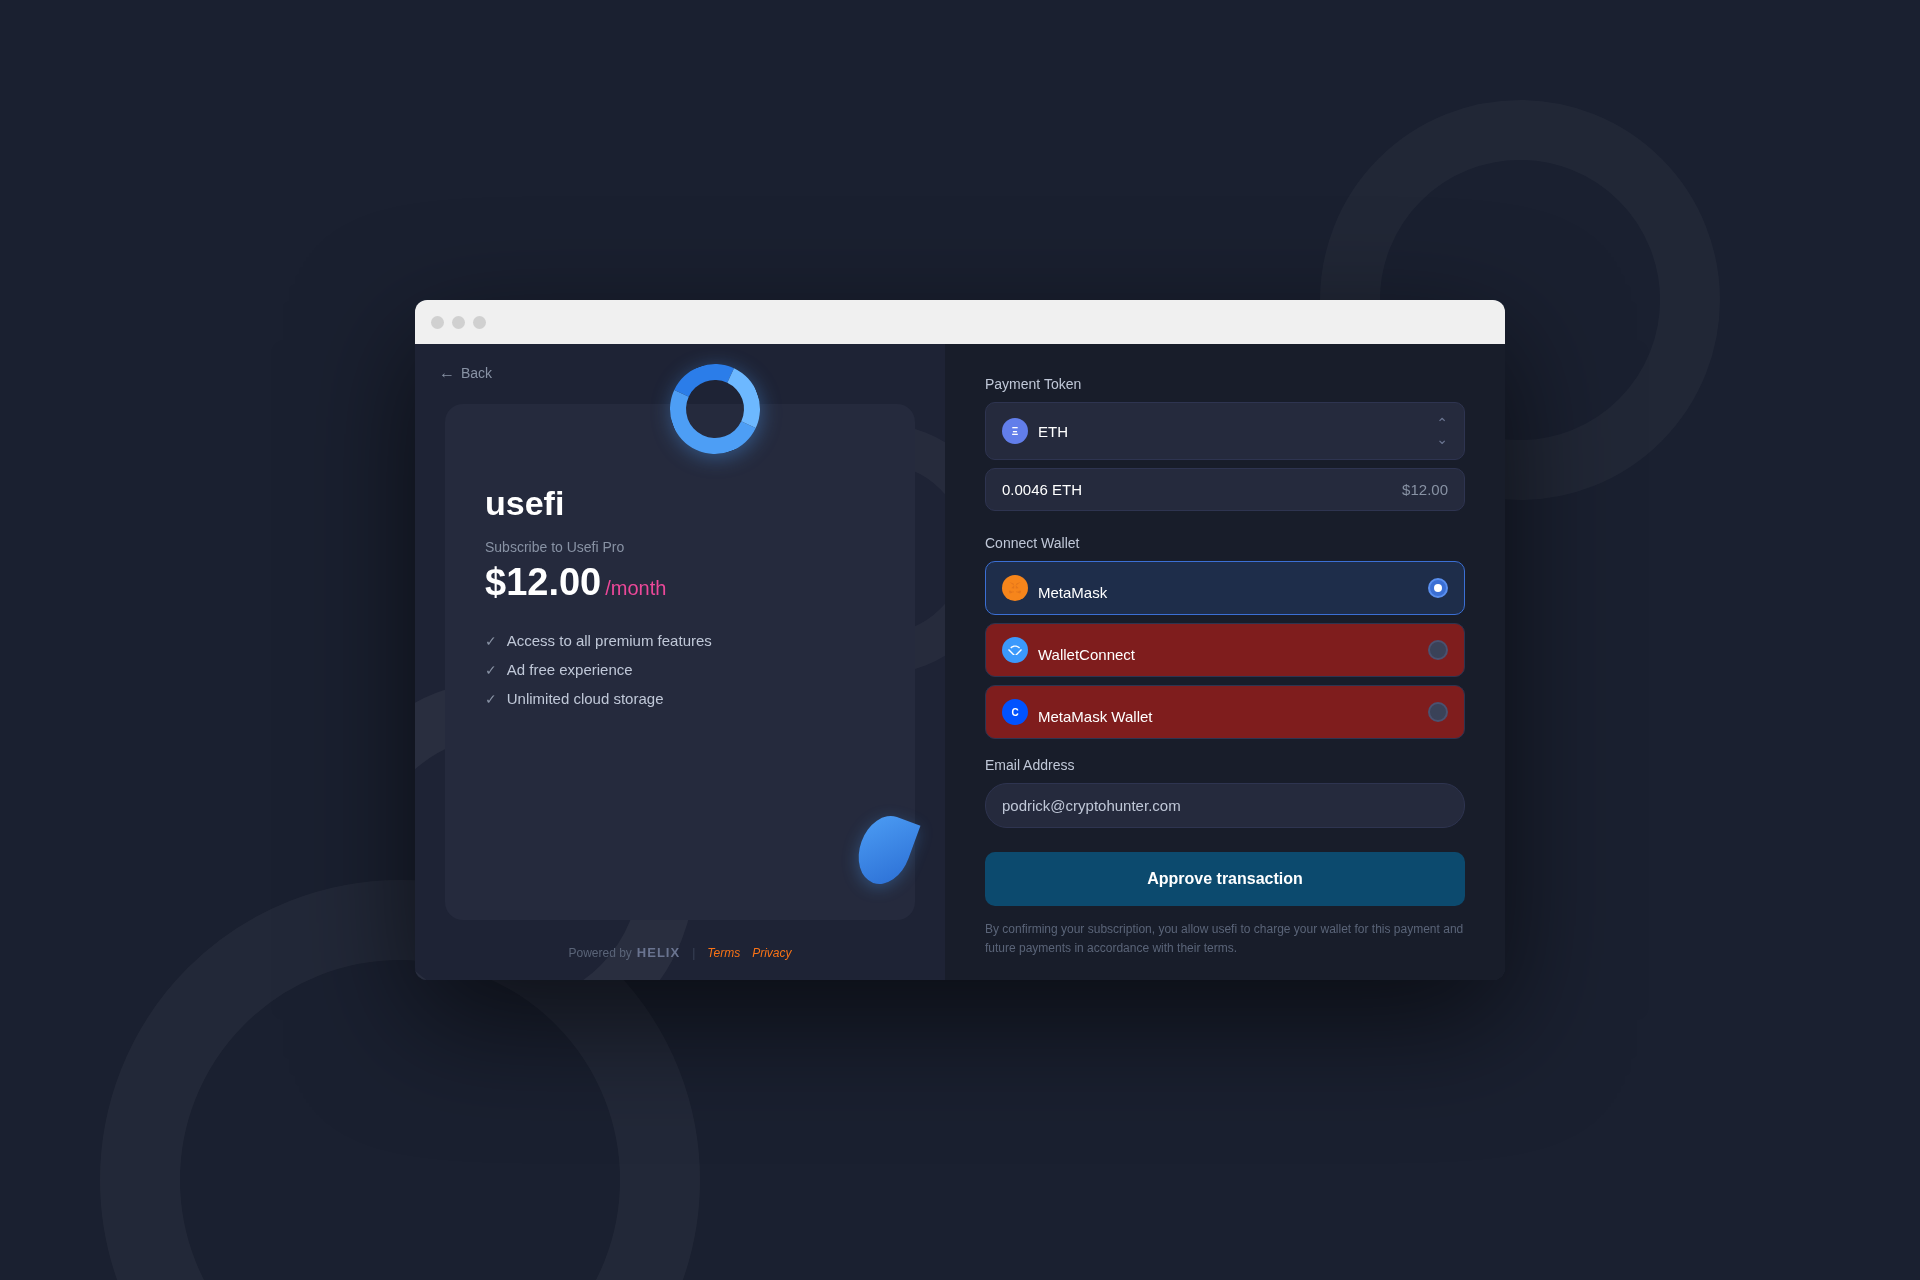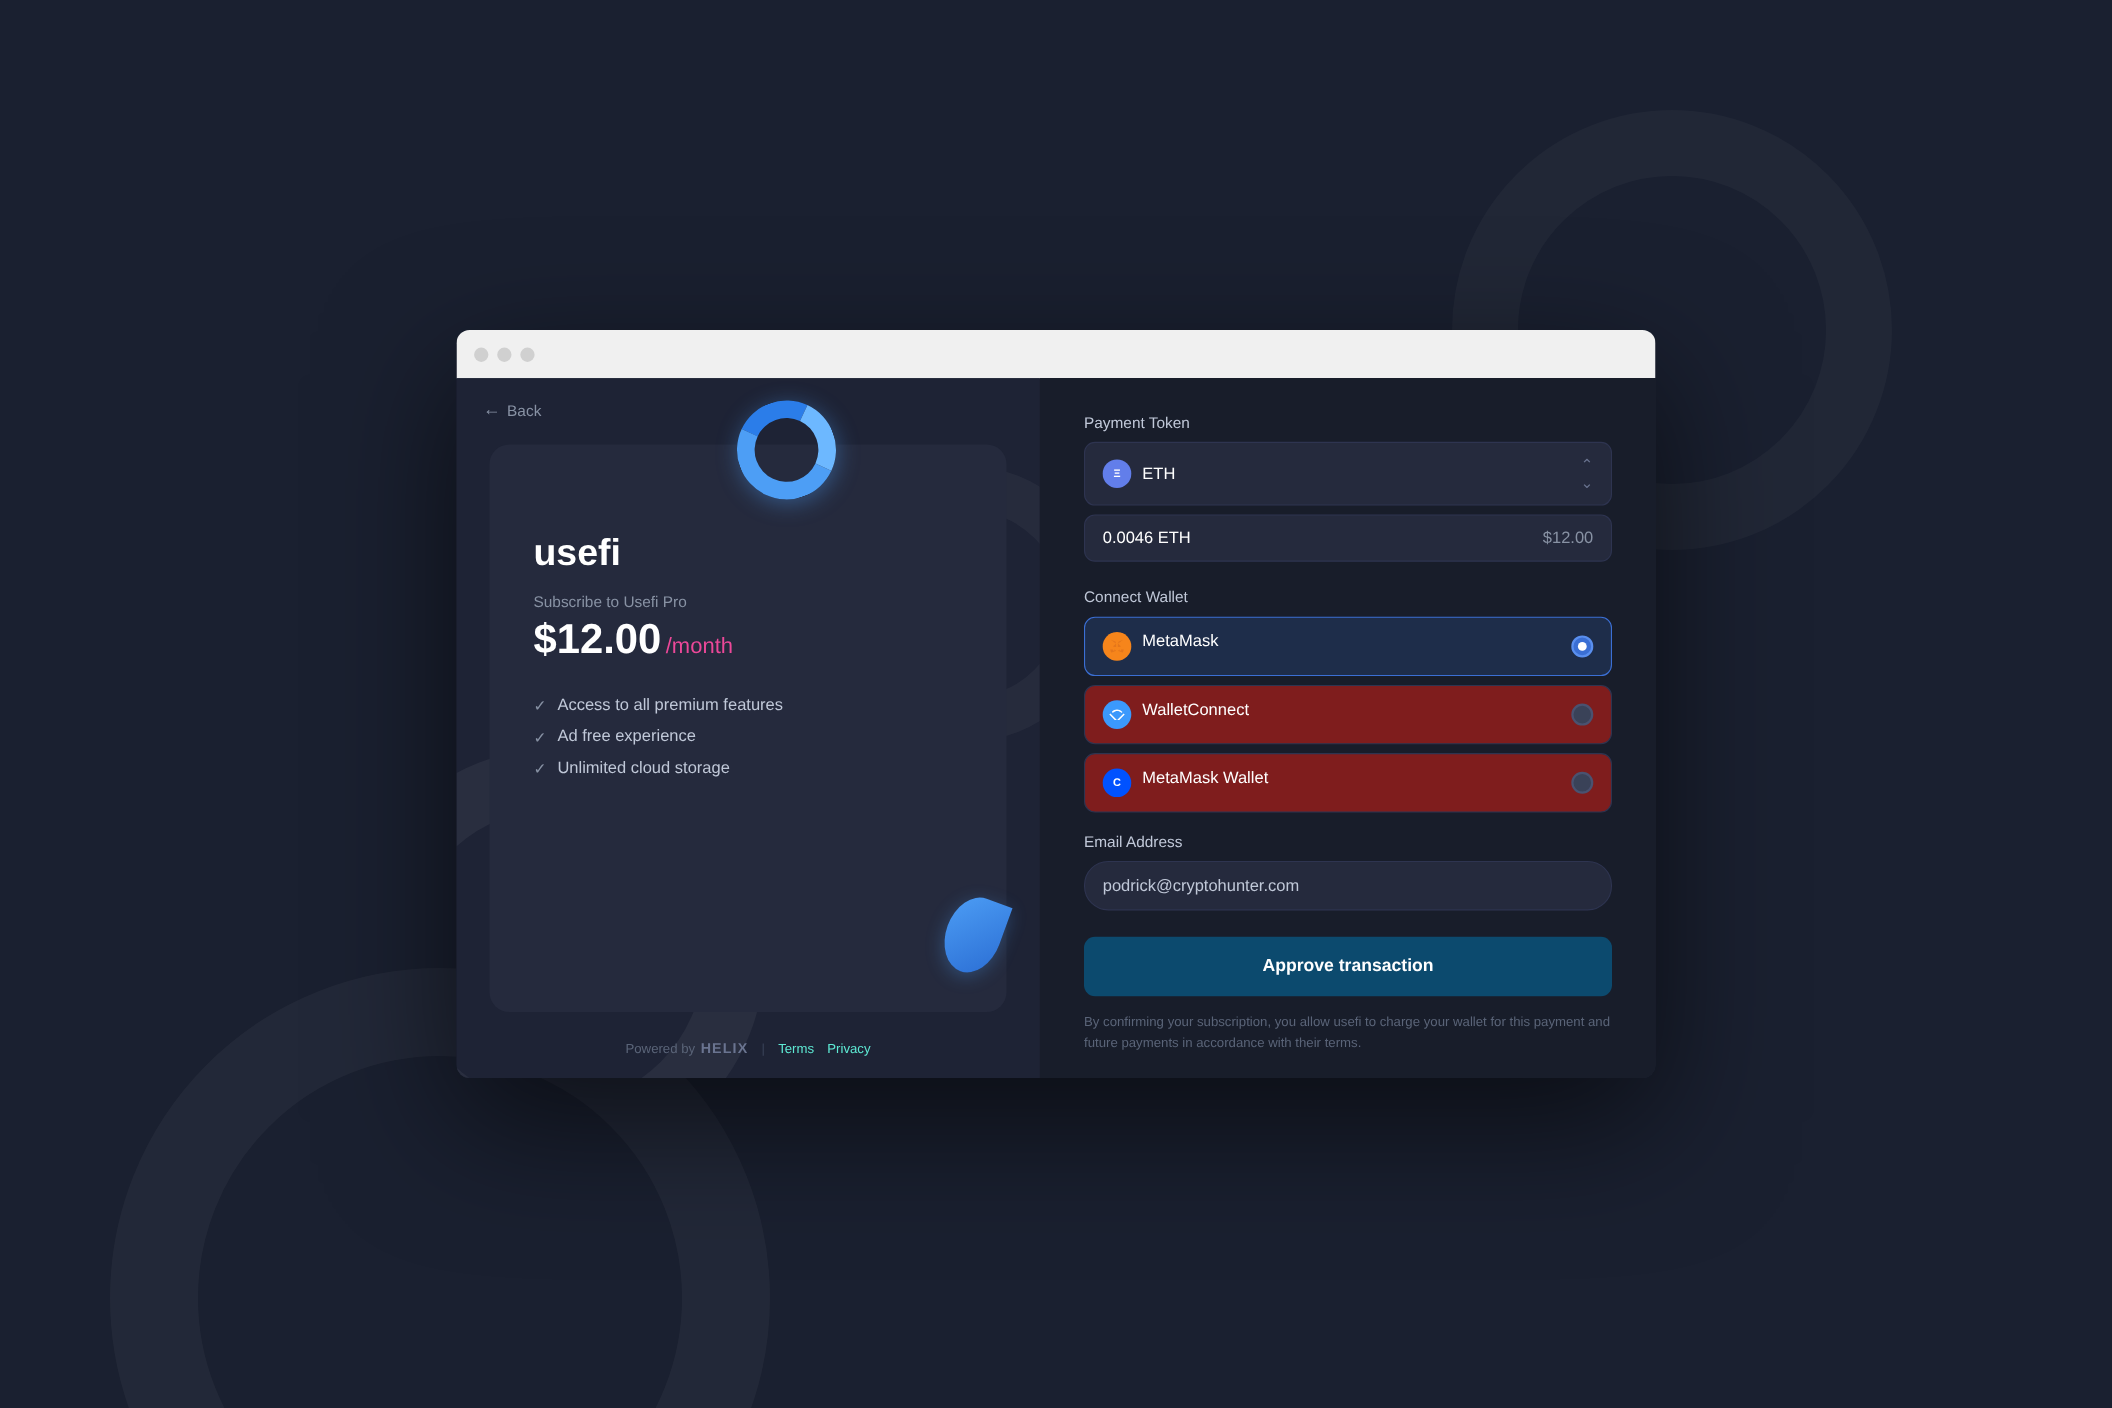--- a/index.html
+++ b/index.html
@@ -248,22 +248,23 @@
       font-size: 13px;
       letter-spacing: 1px;
       color: #6a7490;
     }
 
     .footer-divider {
       color: #3a4258;
     }
 
     .footer-link {
-      color: #5eead4;
+      color: #f97316;
       cursor: pointer;
+      font-style: italic;
     }
 
     
     .right-panel {
       flex: 1;
       padding: 32px 40px;
       background: #181d2a;
       overflow-y: auto;
     }
 
@@ -359,21 +360,21 @@
       cursor: pointer;
     }
 
     .wallet-option.selected {
       border-color: #3b6fd4;
       background: #1e2d4a;
     }
 
     .wallet-left {
       display: flex;
-      align-items: flex-start;
+      align-items: flex-end;
       gap: 10px;
     }
 
     .wallet-icon {
       width: 26px;
       height: 26px;
       border-radius: 6px;
       display: flex;
       align-items: center;
       justify-content: center;

